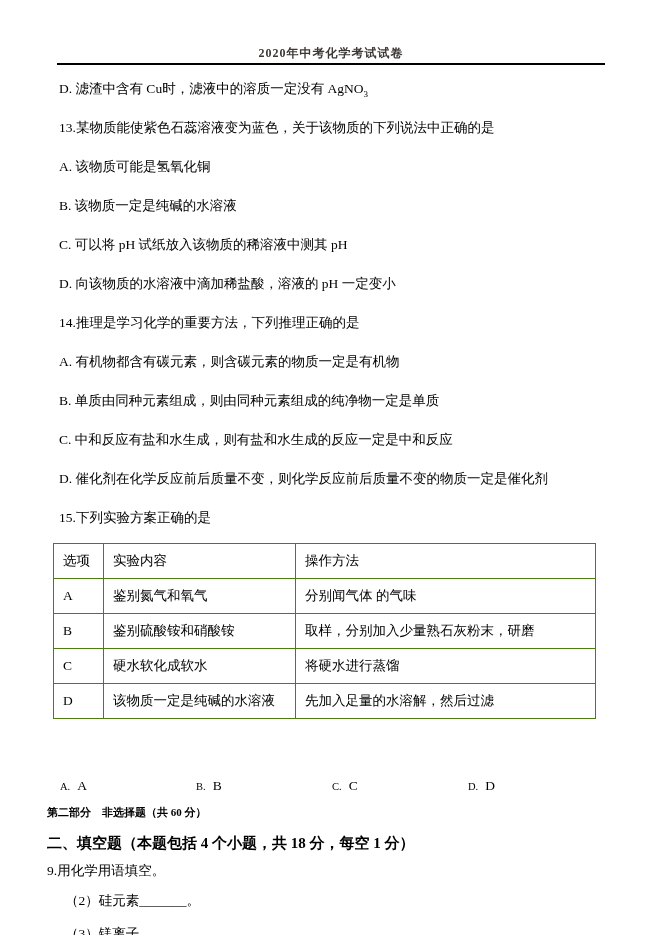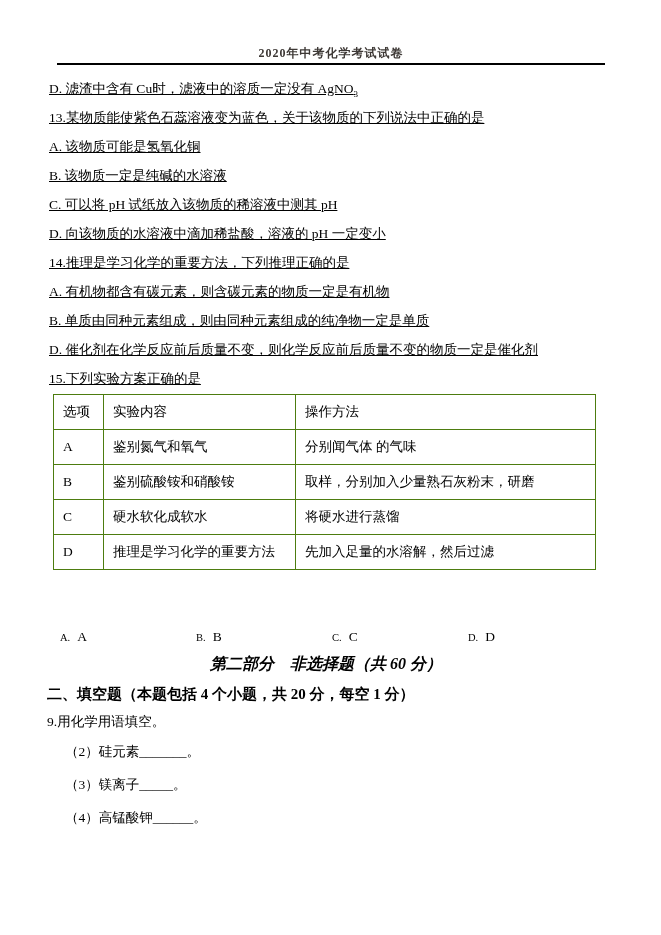--- a/index.html
+++ b/index.html
@@ -21,25 +21,24 @@
     border-bottom: 2px solid #000000;
     text-align: center;
     font-size: 12px;
     line-height: 14px;
     font-weight: bold;
     letter-spacing: 1px;
     color: #3d3835;
   }
   .content { padding: 0 56px 0 47px; }
   p.line {
-    margin: 2px;
+    margin: 12px;
     height: 27px;
     line-height: 27px;
     white-space: nowrap;
-    text-decoration: underline;
   }
   p.line.first { margin-top: 10px; }
   sub.chem-sub { font-size: 9px; vertical-align: sub; }
   table.scheme {
     border-collapse: collapse;
     margin-left: 6px;
     table-layout: fixed;
   }
   table.scheme td, table.scheme th {
     border: 1px solid #4d7c0f;
@@ -62,24 +61,23 @@
     line-height: 27px;
     white-space: nowrap;
   }
   .answer-item { display: inline-block; width: 136px; }
   .answer-label { font-size: 10.5px; }
   .answer-value { font-size: 13.5px; margin-left: 7px; }
   .h-part {
     margin: 0;
     height: 27px;
     line-height: 27px;
-    text-align: center;
+    text-align: left;
     font-weight: bold;
-    font-size: 16px;
-    font-style: italic;
+    font-size: 11px;
   }
   .h-sec {
     margin: 4px 0 0 0;
     height: 27px;
     line-height: 27px;
     font-weight: bold;
     font-size: 15px;
     white-space: nowrap;
   }
   p.q16 { margin: 0; height: 27px; line-height: 27px; }
@@ -104,20 +102,21 @@
 
     <p class="line first"><span>D. 滤渣中含有 Cu时，滤液中的溶质一定没有 AgNO</span><sub class="chem-sub">3</sub></p>
     <p class="line">13.某物质能使紫色石蕊溶液变为蓝色，关于该物质的下列说法中正确的是</p>
     <p class="line">A. 该物质可能是氢氧化铜</p>
     <p class="line">B. 该物质一定是纯碱的水溶液</p>
     <p class="line">C. 可以将 pH 试纸放入该物质的稀溶液中测其 pH</p>
     <p class="line">D. 向该物质的水溶液中滴加稀盐酸，溶液的 pH 一定变小</p>
     <p class="line">14.推理是学习化学的重要方法，下列推理正确的是</p>
     <p class="line">A.  有机物都含有碳元素，则含碳元素的物质一定是有机物</p>
     <p class="line">B.  单质由同种元素组成，则由同种元素组成的纯净物一定是单质</p>
+    <p class="line">C.  中和反应有盐和水生成，则有盐和水生成的反应一定是中和反应</p>
     <p class="line">D.  催化剂在化学反应前后质量不变，则化学反应前后质量不变的物质一定是催化剂</p>
     <p class="line">15.下列实验方案正确的是</p>
 
     <table class="scheme">
       <tbody>
           <tr>
         <th class="col-opt">选项</th>
         <th class="col-exp">实验内容</th>
         <th class="col-met">操作方法</th>
       </tr>
@@ -131,32 +130,32 @@
         <td>鉴别硫酸铵和硝酸铵</td>
         <td>取样，分别加入少量熟石灰粉末，研磨</td>
       </tr>
       <tr>
         <td>C</td>
         <td>硬水软化成软水</td>
         <td>将硬水进行蒸馏</td>
       </tr>
       <tr>
         <td>D</td>
-        <td>推理是学习化学的重要方法</td>
+        <td>该物质一定是纯碱的水溶液</td>
         <td>先加入足量的水溶解，然后过滤</td>
       </tr>
     </tbody>
       </table>
 
     <div class="answers">
       <span class="answer-item"><span class="answer-label">A.</span><span class="answer-value">A</span></span><span class="answer-item"><span class="answer-label">B.</span><span class="answer-value">B</span></span><span class="answer-item"><span class="answer-label">C.</span><span class="answer-value">C</span></span><span class="answer-item"><span class="answer-label">D.</span><span class="answer-value">D</span></span>
     </div>
 
     <p class="h-part">第二部分　非选择题（共 60 分）</p>
-    <p class="h-sec">二、填空题（本题包括 4 个小题，共 20 分，每空 1 分）</p>
+    <p class="h-sec">二、填空题（本题包括 4 个小题，共 18 分，每空 1 分）</p>
     <p class="q16">9.用化学用语填空。</p>
 
     <p class="fill">（2）硅元素_______。</p>
     <p class="fill">（3）镁离子_____。</p>
     <p class="fill">（4）高锰酸钾______。</p>
 
   </div>
 </div>
 
 </body></html>

